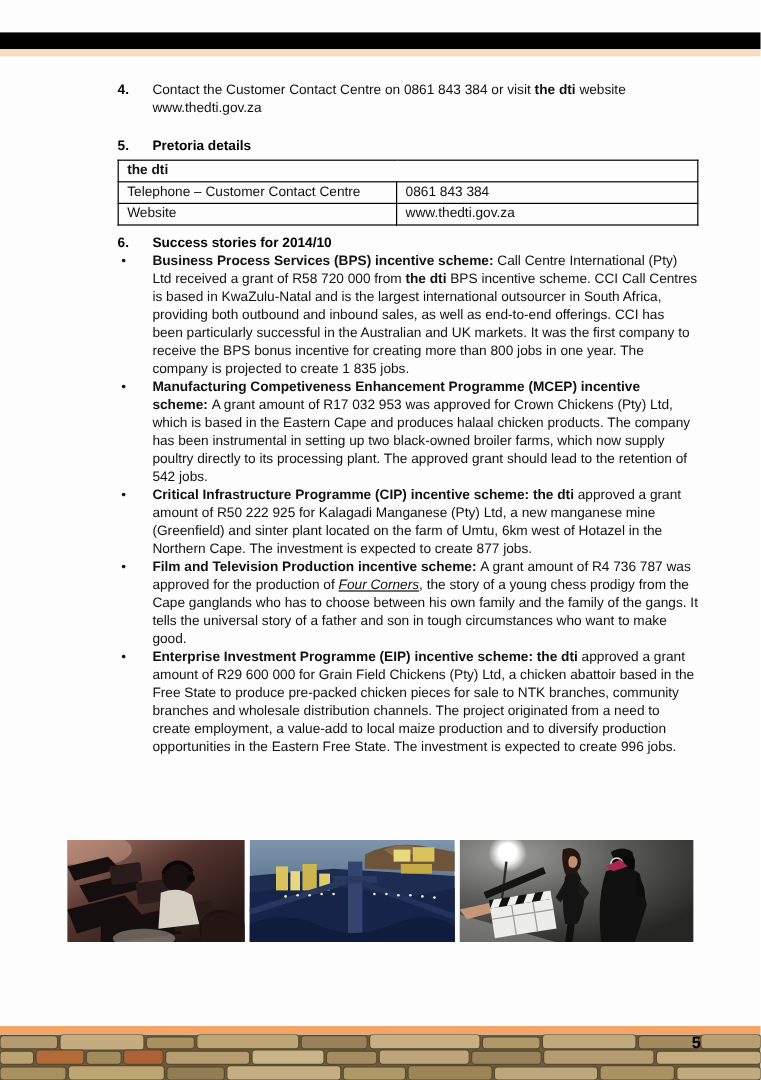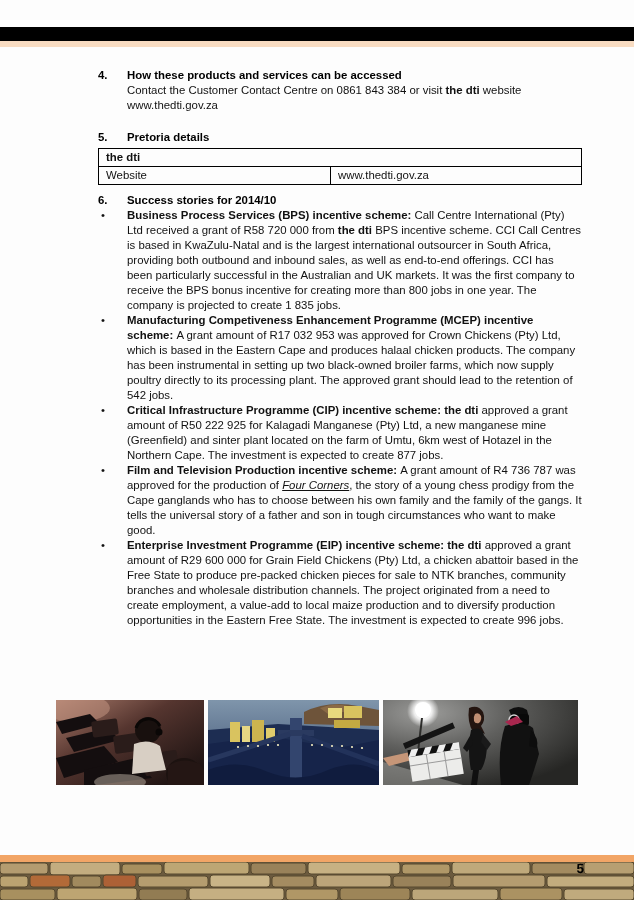--- a/index.html
+++ b/index.html
@@ -49,36 +49,39 @@
 
 <div class="page">
 
   <div class="header-bar"></div>
   <div class="header-stripe"></div>
 
   <div class="content">
 
     <div class="sec-head">
       <span class="sec-num">4.</span>
-      <span>How these products and services can be accessed</span>
     </div>
     <div class="indent">
       <span>Contact the Customer Contact Centre on 0861 843 384 or visit </span><span class="b">the dti</span><span> website</span>
     </div>
     <div class="indent">www.thedti.gov.za</div>
 
     <div class="sec-head mt17">
       <span class="sec-num">5.</span>
       <span>Pretoria details</span>
     </div>
 
     <table class="contact-table">
       <tbody>
           <tr>
         <td colspan="2" class="b">the dti</td>
+      </tr>
+      <tr>
+        <td class="lab">Telephone – Customer Contact Centre</td>
+        <td>0861 843 384</td>
       </tr>
       <tr>
         <td class="lab">Website</td>
         <td>www.thedti.gov.za</td>
       </tr>
     </tbody>
       </table>
 
     <div class="sec-head mt8">
       <span class="sec-num">6.</span>

